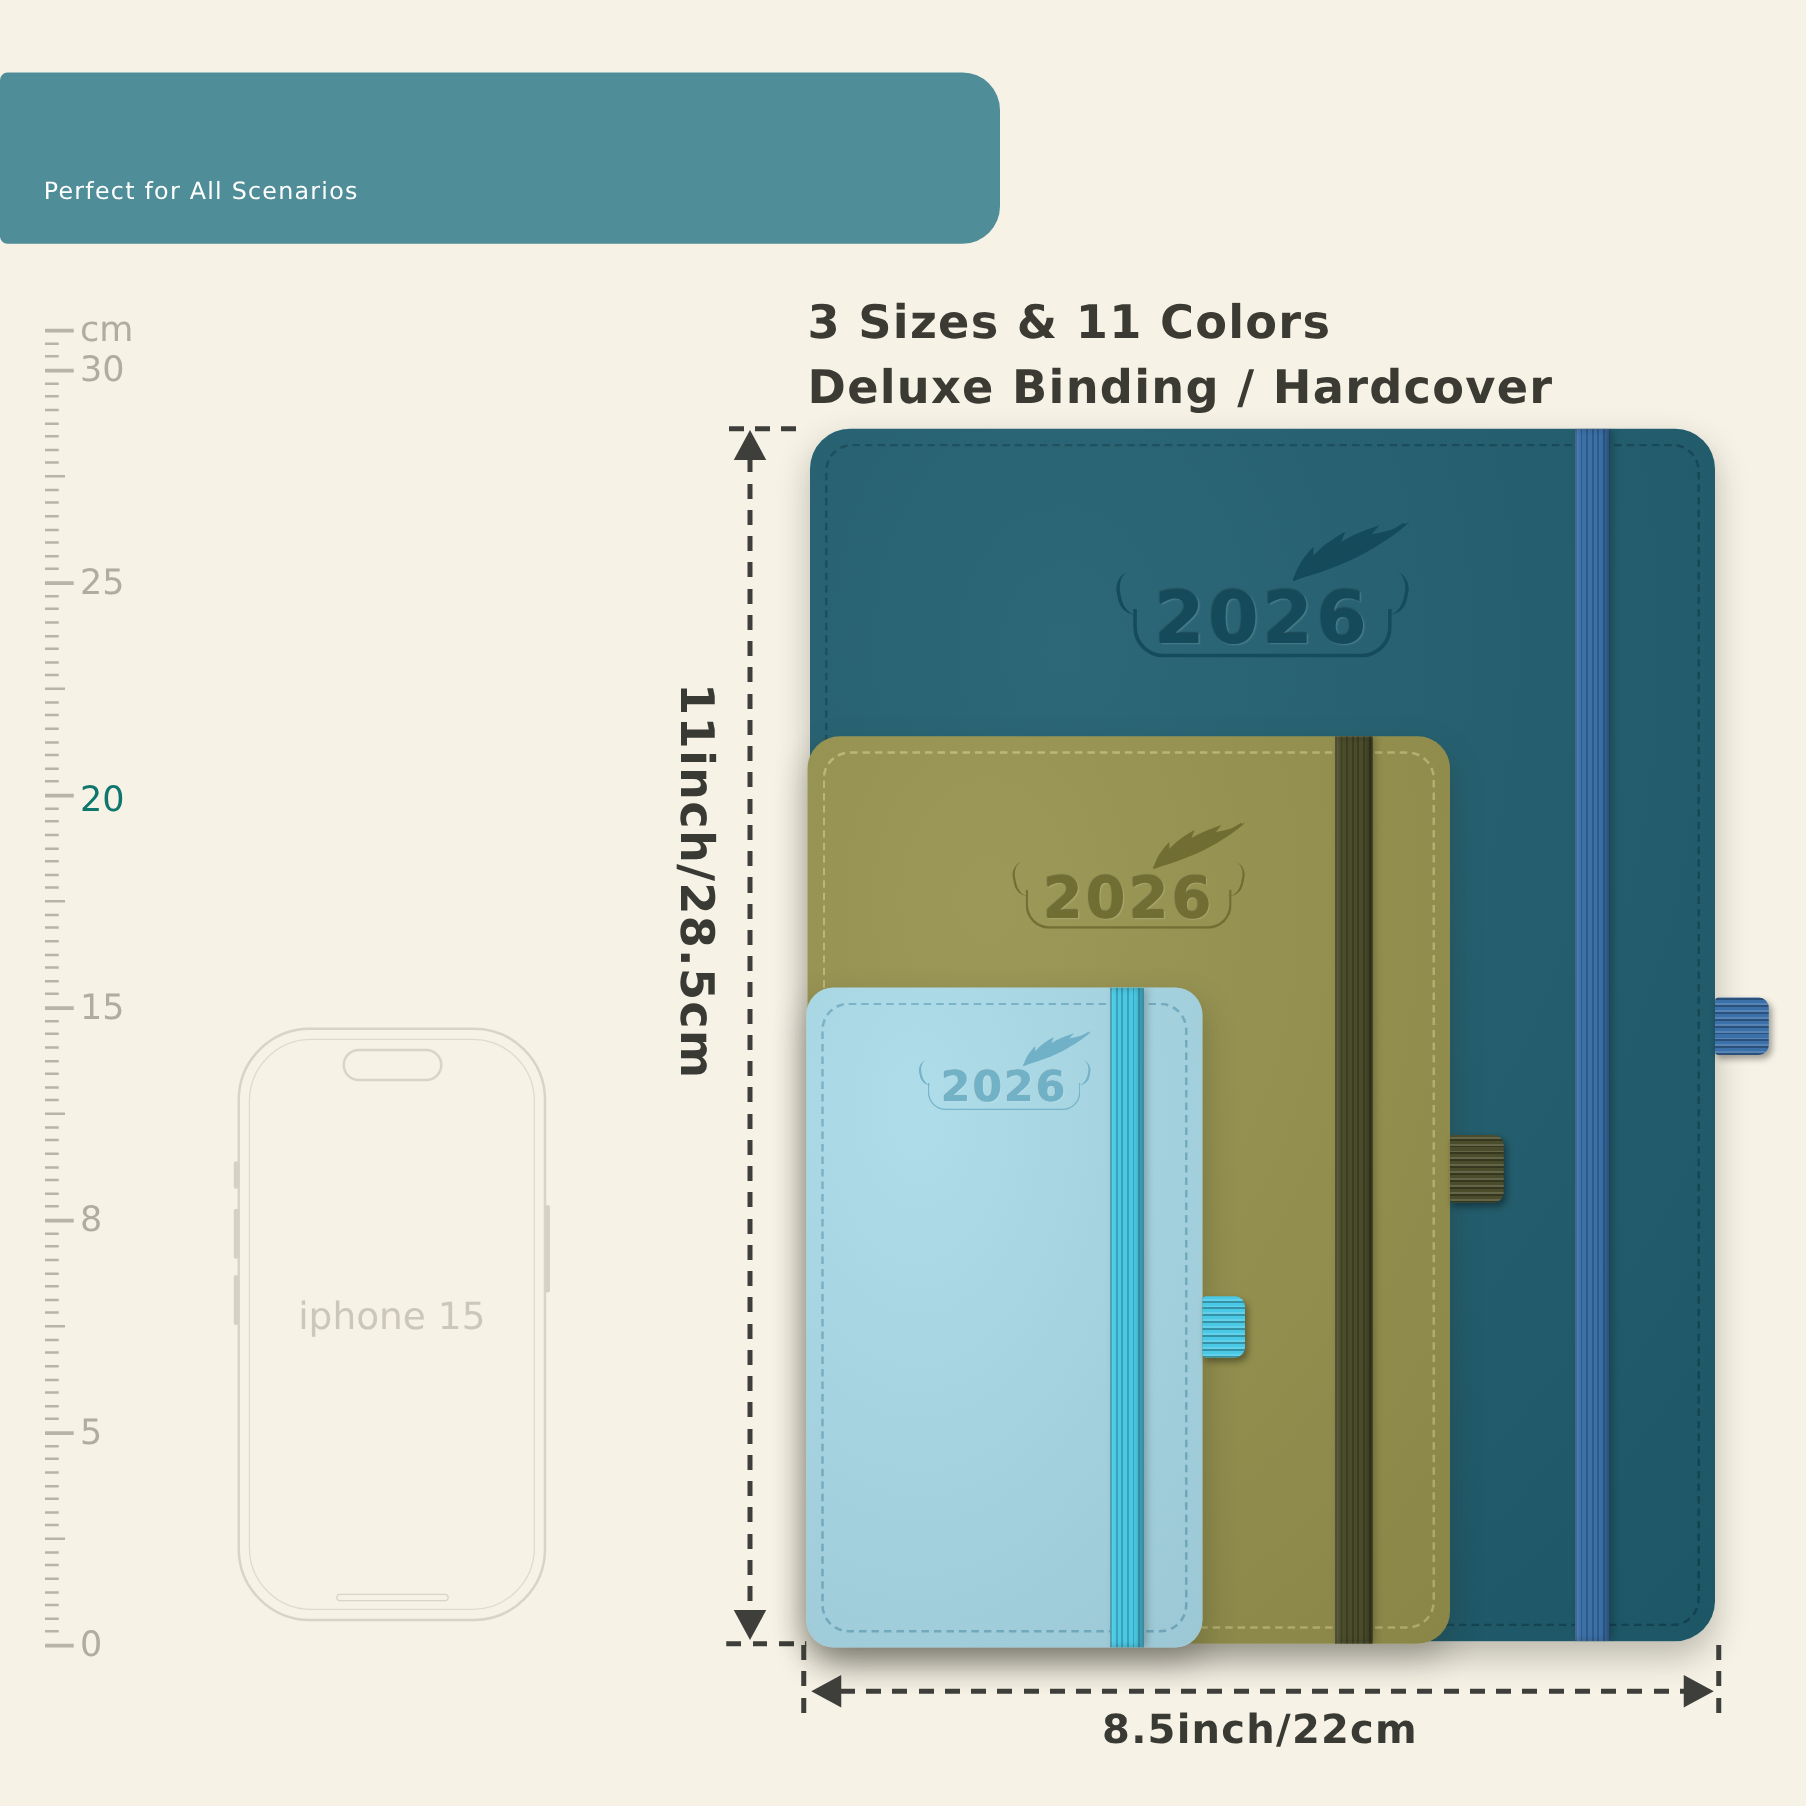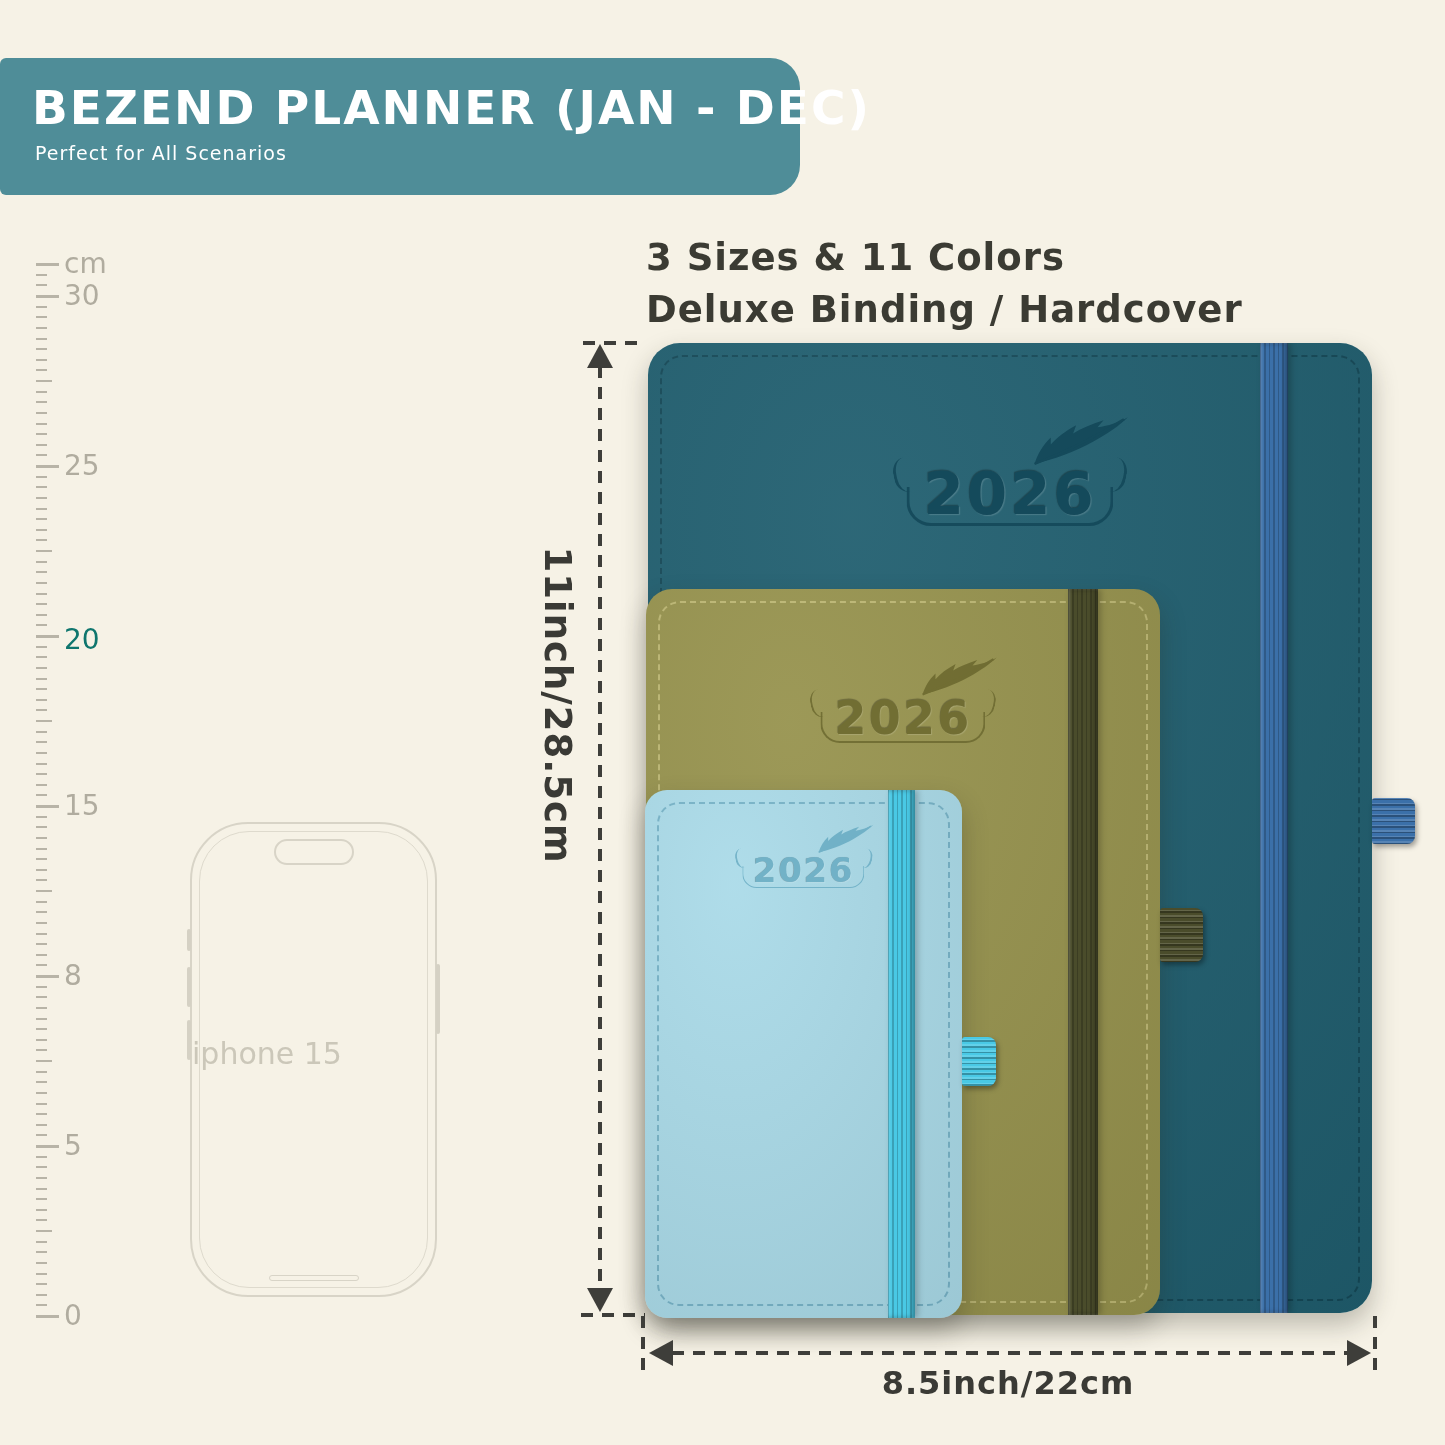--- a/index.html
+++ b/index.html
@@ -26,21 +26,21 @@
   .tick.med{width:16px;}
   .tick.long{width:23px;height:3px;}
   .rlabel{position:absolute;left:64px;transform:translateY(-52%);font-size:28px;color:#b0ac9f;}
 
   
   .phone{position:absolute;left:190px;top:822px;width:243px;height:471px;
          border:2.5px solid #d8d4c7;border-radius:58px;}
   .phone-inner{position:absolute;inset:7px;border:1.8px solid #dedacd;border-radius:50px;}
   .phone-island{position:absolute;left:50%;top:15px;transform:translateX(-50%);
                 width:76px;height:22px;border:2px solid #d8d4c7;border-radius:13px;}
-  .phone-label{position:absolute;left:0;right:0;top:212px;font-size:30px;}
+  .phone-label{position:absolute;left:0;right:0;top:212px;text-align:center;font-size:30px;}
   .phone-bottombar{position:absolute;left:50%;bottom:14px;transform:translateX(-50%);
                    width:88px;height:4px;border:1.5px solid #d8d4c7;border-radius:4px;}
   .pbtn{position:absolute;width:4px;background:#d5d1c4;border-radius:2px;}
   .pbtn.l1{left:-5px;top:105px;height:22px;}
   .pbtn.l2{left:-5px;top:143px;height:40px;}
   .pbtn.l3{left:-5px;top:196px;height:40px;}
   .pbtn.r1{right:-5px;top:140px;height:70px;}
 
   
   .dash-h{position:absolute;height:4px;
@@ -108,21 +108,20 @@
   .logo .bracket{position:absolute;left:-.30em;right:-.30em;top:.38em;height:.62em;
       border:.055em solid currentColor;border-top:none;border-radius:0 0 .42em .42em;opacity:.9;}
   .logo .feather{position:absolute;right:-.62em;top:-.88em;width:1.75em;height:.95em;opacity:.95;}
 </style>
 </head>
 <body>
 
 <div class="canvas" style="background-color: rgb(246, 242, 230);">
 
   <div class="banner" style="background-color: rgb(79, 141, 152);">
-    <div class="banner-title" style="color: rgb(255, 255, 255);">BEZEND PLANNER (JAN - DEC)</div>
     <div class="banner-subtitle" style="color: rgb(255, 255, 255);">Perfect for All Scenarios</div>
   </div>
 
   <div class="headline1" style="color: rgb(59, 59, 51);">3 Sizes &amp; 11 Colors</div>
   <div class="headline2" style="color: rgb(59, 59, 51);">Deluxe Binding / Hardcover</div>
 
   <div class="ruler">
       <div class="tick long" style="top: 1315px; background: rgb(184, 180, 167);"></div>
       <span class="rlabel" style="top: 1316px; color: rgb(176, 172, 159);">0</span>
       <div class="tick small" style="top: 1304.38px; background: rgb(184, 180, 167);"></div>

